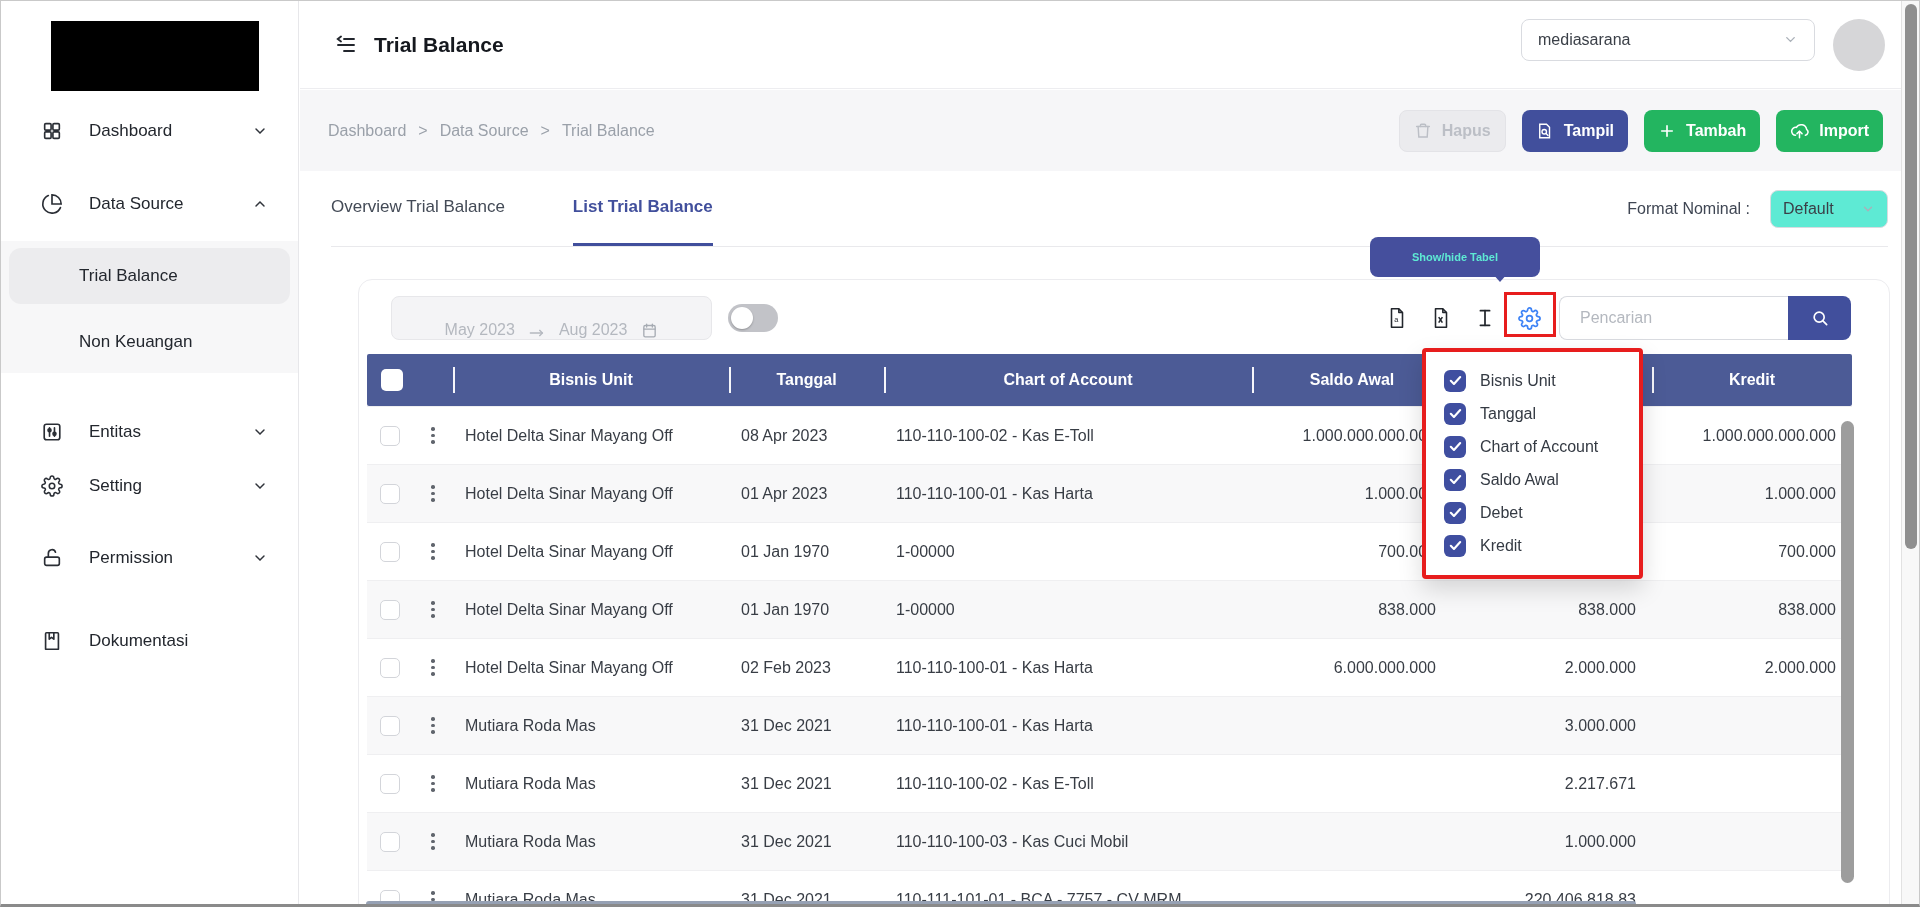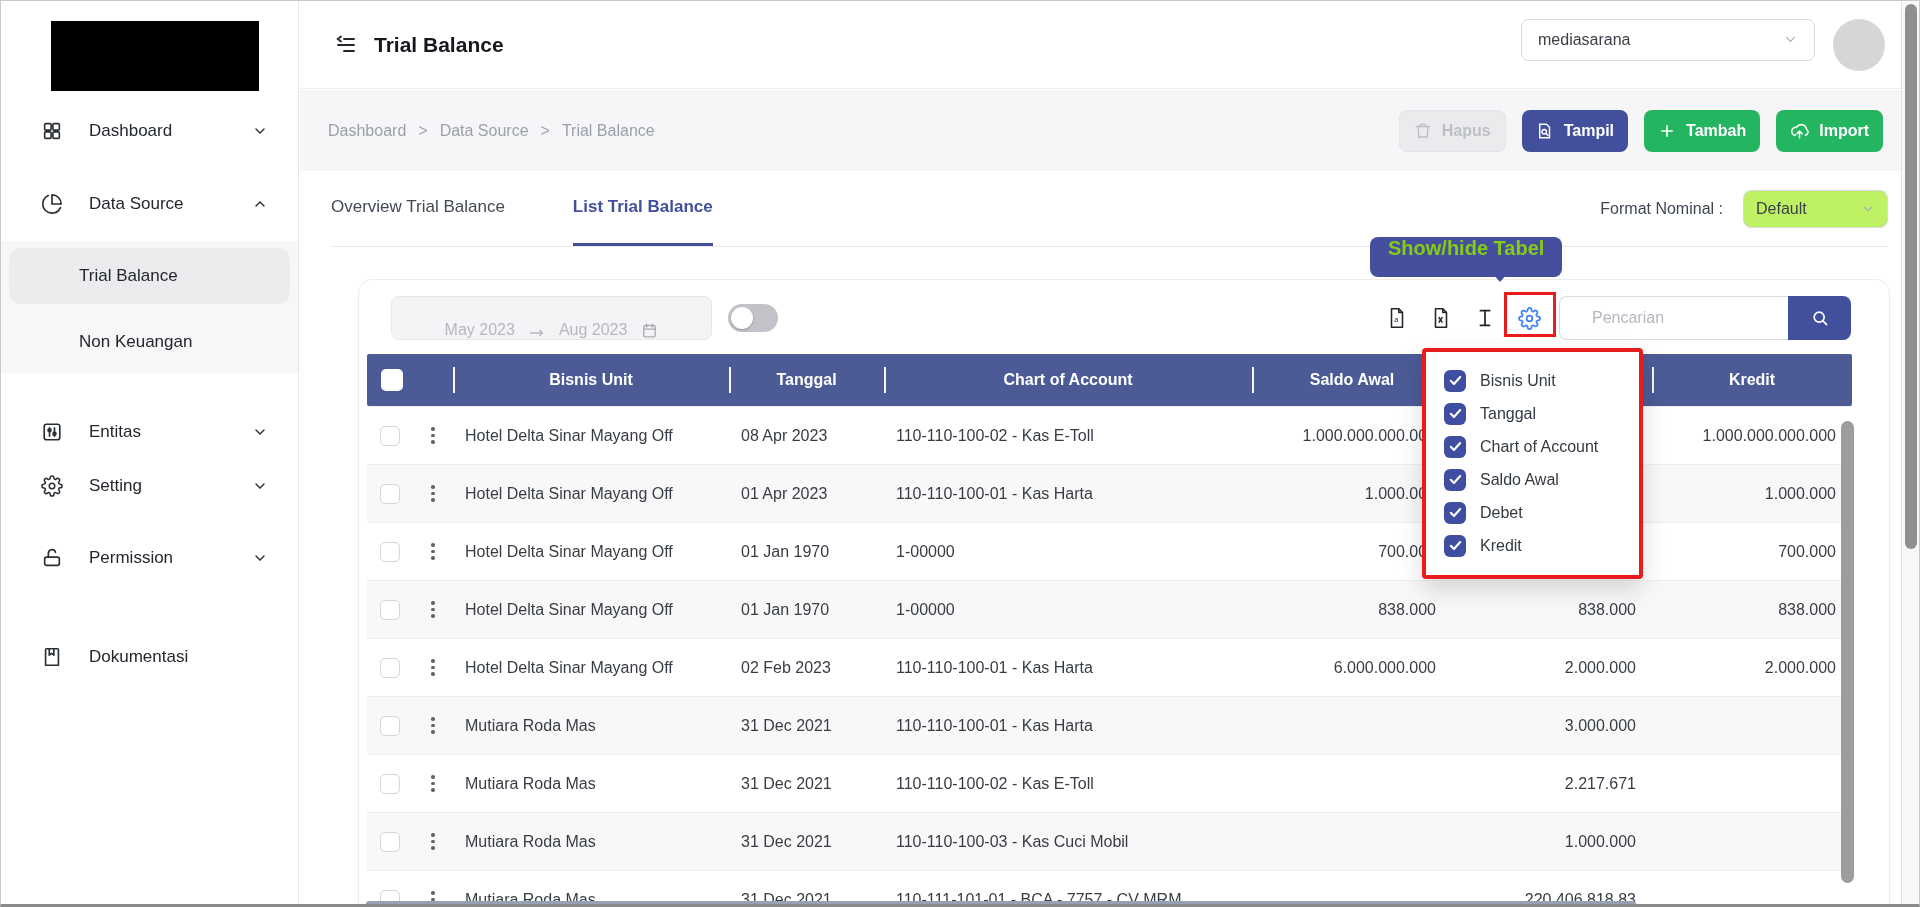--- a/index.html
+++ b/index.html
@@ -42,39 +42,39 @@
   .btn-green{background:#23b560;color:#fff;}
 
   .tabsrow{position:absolute;left:0;top:170px;right:0;height:76px;background:#fff;
            display:flex;align-items:stretch;padding:0 31px;}
   .tabsrow-inner{display:flex;align-items:stretch;width:100%;border-bottom:1px solid #e9e9ec;}
   .tab{display:flex;align-items:center;font-size:17px;color:#434a56;margin-right:46px;cursor:pointer;
        border-bottom:3px solid transparent;}
   .tab.active{color:#414f9c;font-weight:700;border-bottom-color:#414f9c;margin-left:22px;}
   .fmt{margin-left:auto;display:flex;align-items:center;gap:20px;}
   .fmt-label{font-size:16px;color:#3f4653;}
-  .fmt-select{width:145px;height:38px;border:1px solid #d9dbe0;border-radius:8px;display:flex;align-items:center;
-              justify-content:space-between;padding:0 12px;font-size:16px;color:#3a3f47;cursor:pointer;background:#bef264;}
+  .fmt-select{width:118px;height:38px;border:1px solid #d9dbe0;border-radius:8px;display:flex;align-items:center;
+              justify-content:space-between;padding:0 12px;font-size:16px;color:#3a3f47;cursor:pointer;background:#5eead4;}
 
   
   .card{position:absolute;left:357px;top:278px;width:1532px;height:662px;background:#fff;
         border:1px solid #ececef;border-radius:14px 14px 0 0;}
   .toolbar{display:flex;align-items:center;padding:16px 38px 0 18px;height:60px;}
   .bu-select{width:282px;height:44px;border:1px solid #d9dbe0;border-radius:8px;display:flex;align-items:center;
              justify-content:space-between;padding:0 16px;font-size:16px;color:#b4b8bf;cursor:pointer;background:#fff;}
   .daterange{width:321px;height:44px;background:#f4f4f6;border:1px solid #e7e7ea;border-radius:8px;margin-left:14px;
              display:flex;align-items:flex-end;justify-content:center;gap:14px;font-size:16px;color:#b4b8bf;cursor:pointer;}
   .toggle{width:50px;height:28px;border-radius:14px;background:#c2c3c8;margin-left:16px;position:relative;cursor:pointer;}
   .toggle .knob{position:absolute;left:3px;top:3px;width:22px;height:22px;border-radius:50%;background:#fff;
                 box-shadow:0 1px 2px rgba(0,0,0,.25);}
   .tool-icons{margin-left:auto;display:flex;align-items:center;gap:22px;margin-right:18px;}
   .tool-icons .ticon{cursor:pointer;}
   .searchbox{display:flex;align-items:stretch;height:44px;}
   .searchbox input{width:229px;height:44px;border:1px solid #d9dbe0;border-right:none;border-radius:8px 0 0 8px;
-                   padding:0 32px;font-size:16px;color:#3a3f47;outline:none;font-family:inherit;}
+                   padding:0 20px;font-size:16px;color:#3a3f47;outline:none;font-family:inherit;}
   .searchbox input::placeholder{color:#b4b8bf;}
   .search-btn{width:63px;background:#414f9c;border-radius:0 8px 8px 0;display:flex;align-items:center;
               justify-content:center;cursor:pointer;}
 
   
   .tbl{margin:14px 0 0 8px;width:1485px;}
   .tr{display:grid;grid-template-columns:46px 40px 276px 155px 368px 200px 200px 200px;align-items:center;}
   .thead{background:#4c5b96;color:#fff;height:52px;border-radius:2px;}
   .th{position:relative;height:52px;display:flex;align-items:center;justify-content:center;
       font-size:16px;font-weight:600;}
@@ -87,21 +87,21 @@
   .cell.ctr{justify-content:center;}
   .cell.txt{padding-left:12px;}
   .cell.num{justify-content:flex-end;padding-right:16px;}
   .hdr-check{width:22px;height:22px;border-radius:5px;background:#fff;cursor:pointer;}
   .row-check{width:20px;height:20px;border-radius:5px;border:1.5px solid #d3d5da;background:#fff;cursor:pointer;}
   .kebab{display:flex;flex-direction:column;gap:3px;cursor:pointer;padding:4px;}
   .kebab i{width:3.5px;height:3.5px;border-radius:50%;background:#60656d;display:block;}
 
   
   .tooltip{position:absolute;left:1369px;top:236px;height:40px;min-width:170px;padding:0 18px;background:#454f9d;
-           color:#84cc16;font-size:20px;font-weight:700;border-radius:8px;display:flex;
+           color:#5eead4;font-size:11px;font-weight:700;border-radius:8px;display:flex;align-items:center;
            justify-content:center;z-index:60;}
   .tooltip::after{content:'';position:absolute;left:122px;bottom:-13px;border:8px solid transparent;
                   border-top:9px solid #454f9d;}
   .red-gearbox{position:absolute;left:1503px;top:291px;width:52px;height:45px;border:3px solid #e71d1d;z-index:55;
                pointer-events:none;}
   .col-panel{position:absolute;left:1421px;top:347px;width:221px;height:231px;background:#fff;
              border:4px solid #e71d1d;border-radius:4px;box-shadow:0 10px 24px rgba(0,0,0,.15);
              padding-top:12px;z-index:50;}
   .col-item{height:33px;display:flex;align-items:center;gap:14px;padding-left:18px;font-size:16px;color:#343a43;cursor:pointer;}
   .cbx{width:22px;height:22px;border-radius:6px;background:#3f4ea0;display:flex;align-items:center;justify-content:center;}
@@ -202,21 +202,21 @@
           </svg>
       </span>
       <span class="lbl">Permission</span>
       <span>
           <svg width="16" height="16" viewBox="0 0 24 24" fill="none" stroke="#30343b" stroke-width="2.2" stroke-linecap="round">
             <polyline points="6 9 12 15 18 9"></polyline>
           </svg>
         </span>
     </div>
 
-    <div class="side-item" style="top:632px">
+    <div class="side-item" style="top:616px">
       <span>
         <svg width="22" height="22" viewBox="0 0 24 24" fill="none" stroke="#2a2e35" stroke-width="1.8" stroke-linejoin="round">
             <path d="M6 3h12a1 1 0 0 1 1 1v17H5V4a1 1 0 0 1 1-1z"></path>
             <path d="M9 3v7l2.5-2L14 10V3"></path>
           </svg>
       </span>
       <span class="lbl">Dokumentasi</span>
     </div>
   </aside>
 

